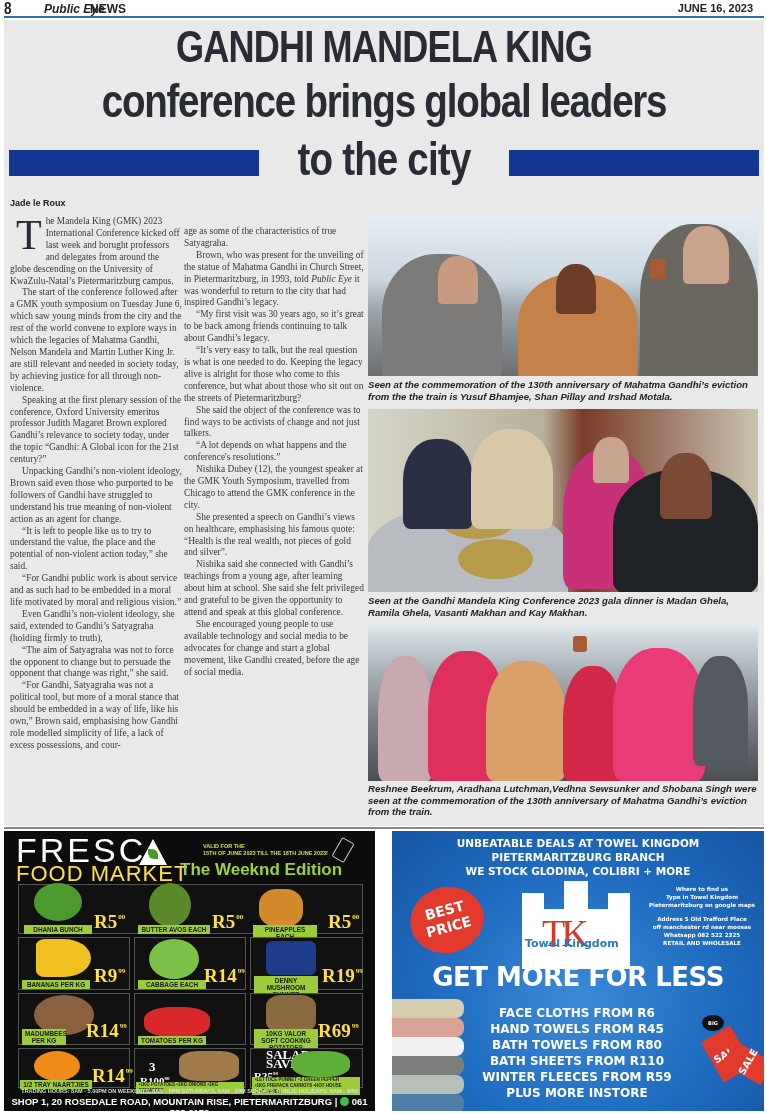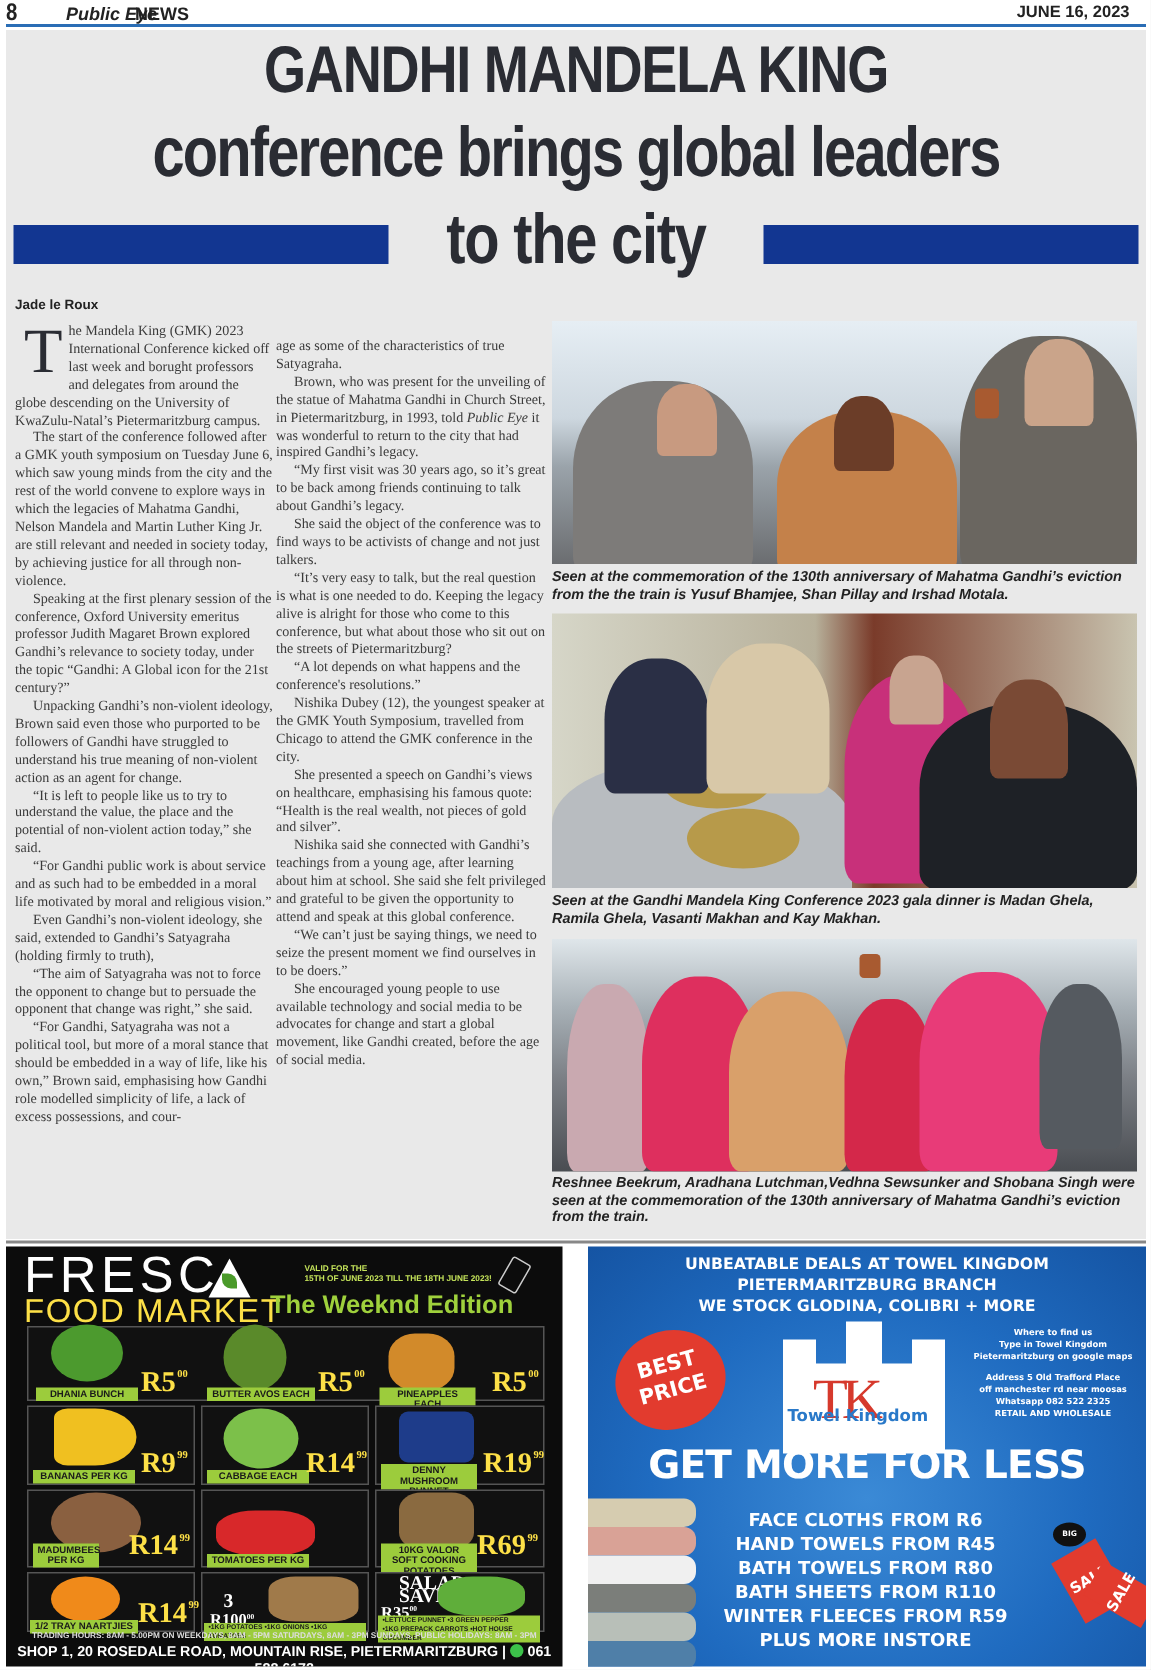--- a/index.html
+++ b/index.html
@@ -107,27 +107,26 @@
     <p>“For Gandhi public work is about service and as such had to be embedded in a moral life motivated by moral and religious vision.”</p>
     <p>Even Gandhi’s non-violent ideology, she said, extended to Gandhi’s Satyagraha (holding firmly to truth),</p>
     <p>“The aim of Satyagraha was not to force the opponent to change but to persuade the opponent that change was right,” she said.</p>
     <p>“For Gandhi, Satyagraha was not a political tool, but more of a moral stance that should be embedded in a way of life, like his own,” Brown said, emphasising how Gandhi role modelled simplicity of life, a lack of excess possessions, and cour-</p>
   </div>
 
   <div class="col col2">
     <p class="noind">age as some of the characteristics of true Satyagraha.</p>
     <p><span>Brown, who was present for the unveiling of the statue of Mahatma Gandhi in Church Street, in Pietermaritzburg, in 1993, told </span><em>Public Eye</em><span> it was wonderful to return to the city that had inspired Gandhi’s legacy.</span></p>
     <p>“My first visit was 30 years ago, so it’s great to be back among friends continuing to talk about Gandhi’s legacy.</p>
+    <p>“It’s very easy to talk, but the real question is what is one needed to do. Keeping the legacy alive is alright for those who come to this conference, but what about those who sit out on the streets of Pietermaritzburg?</p>
     <p>She said the object of the conference was to find ways to be activists of change and not just talkers.</p>
-    <p>“It’s very easy to talk, but the real question is what is one needed to do. Keeping the legacy alive is alright for those who come to this conference, but what about those who sit out on the streets of Pietermaritzburg?</p>
     <p>“A lot depends on what happens and the conference's resolutions.”</p>
     <p>Nishika Dubey (12), the youngest speaker at the GMK Youth Symposium, travelled from Chicago to attend the GMK conference in the city.</p>
     <p>She presented a speech on Gandhi’s views on healthcare, emphasising his famous quote: “Health is the real wealth, not pieces of gold and silver”.</p>
     <p>Nishika said she connected with Gandhi’s teachings from a young age, after learning about him at school. She said she felt privileged and grateful to be given the opportunity to attend and speak at this global conference.</p>
-    <p>“We can’t just be saying things, we need to seize the present moment we find ourselves in to be doers.”</p>
     <p>She encouraged young people to use available technology and social media to be advocates for change and start a global movement, like Gandhi created, before the age of social media.</p>
   </div>
 </div>
 
 <div class="photo ph1">
   <div class="person" style="left:14px;top:40px;width:120px;height:130px;background:#7d7b79;"></div>
   <div class="person" style="left:70px;top:42px;width:40px;height:48px;background:#c89a80;"></div>
   <div class="person" style="left:150px;top:60px;width:120px;height:110px;background:#c4814a;"></div>
   <div class="person" style="left:188px;top:50px;width:40px;height:50px;background:#6b3d28;"></div>
   <div class="person" style="left:272px;top:10px;width:118px;height:160px;background:#6a6660;"></div>

